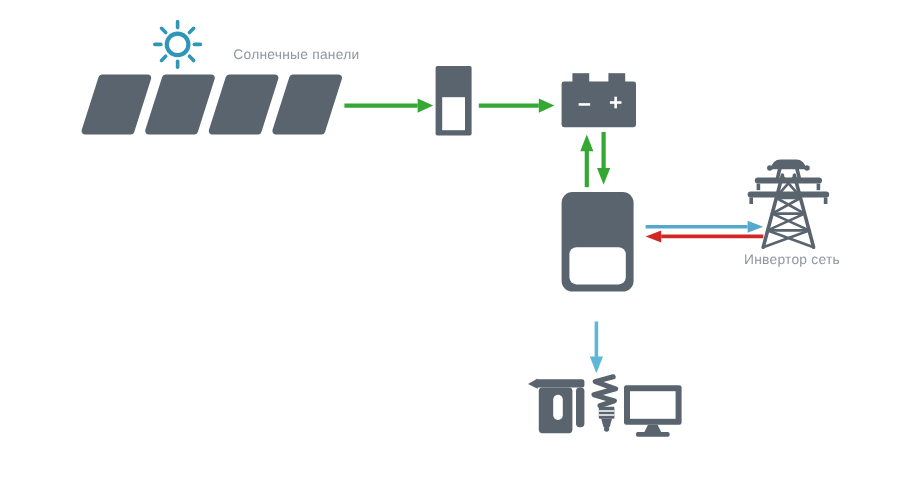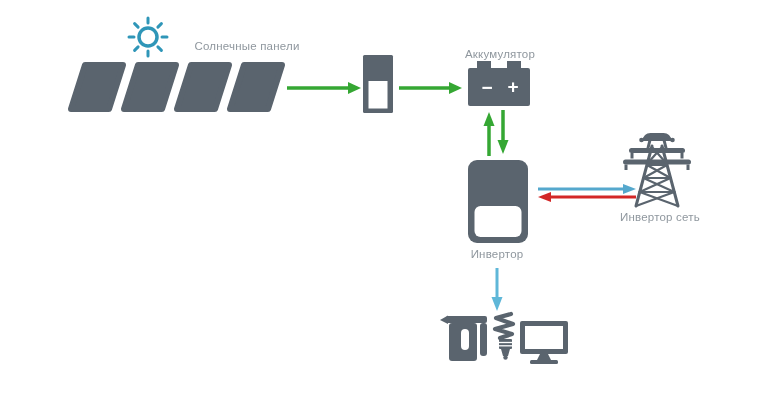--- a/index.html
+++ b/index.html
@@ -157,16 +157,14 @@
       <rect class="f-white" x="525" y="326" width="38" height="23"></rect>
       <polygon class="f-slate" points="540,354 548,354 551,360 537,360"></polygon>
       <rect class="f-slate" x="530" y="360" width="28" height="4" rx="1.5"></rect>
     </g>
   </svg>
 
   <span class="term" style="left:477px;top:78px">−</span>
   <span class="term" style="left:503px;top:77px">+</span>
 
   <div class="lbl" style="left:167px;top:40px">Солнечные панели</div>
-  <div class="lbl" style="left:420px;top:48px">Аккумулятор</div>
-  <div class="lbl" style="left:417px;top:248px">Инвертор</div>
   <div class="lbl" style="left:580px;top:211px">Инвертор сеть</div>
 </div>
 
 </body></html>

